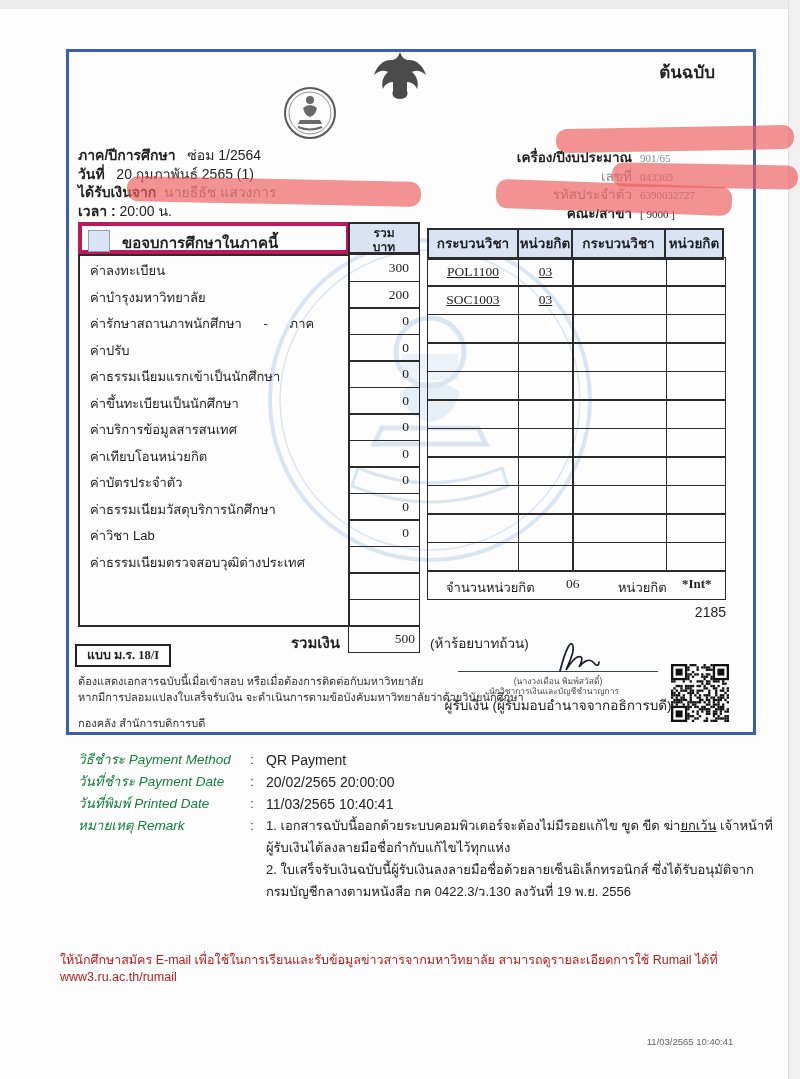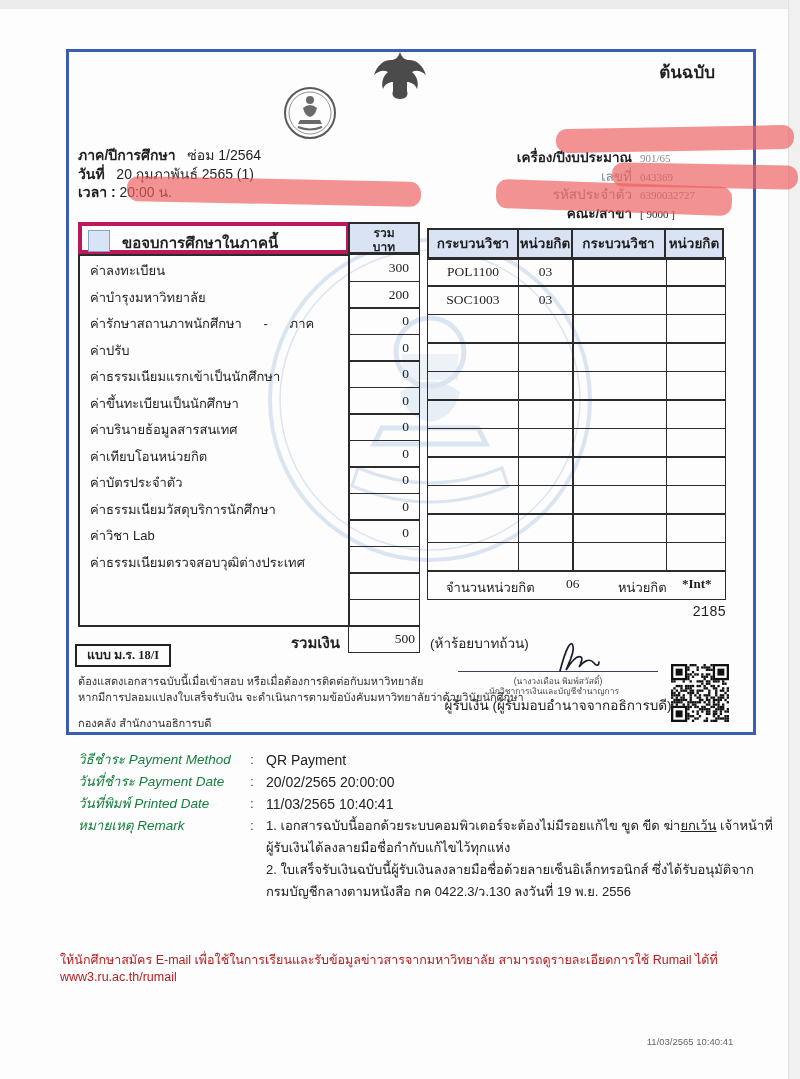--- a/index.html
+++ b/index.html
@@ -47,30 +47,30 @@
   .fee-amount-box:first-child { margin-top:0; }
   .total-label { left:240px; top:631px; width:100px; text-align:right; font-size:15px; font-weight:bold; z-index:2; }
   .total-box { left:348px; top:625px; width:72px; height:28px; border:1.5px solid #2b2b2b; text-align:right; padding-right:4px; line-height:25px; font-size:13.5px; font-family:"Liberation Serif","DejaVu Serif",serif; z-index:2; }
   .total-text { left:430px; top:632px; font-size:13.5px; z-index:2; }
 
   
   .course-hdr { left:427px; top:228px; display:flex; z-index:2; }
   .course-hdr-cell { height:32px; border:2px solid #2b2b2b; margin-left:-2px; background:#d9e3f4; text-align:center; font-size:13.5px; font-weight:bold; line-height:28px; }
   .course-hdr-cell:first-child { margin-left:0; }
   .course-rows { left:427px; top:258px; z-index:2; }
-  .course-row { display:flex; margin-top:-1.5px; }
+  .course-row { display:flex; margin-top:-1.5px;text-decoration:underline; }
   .course-cell { height:30px; border:1.5px solid #2b2b2b; margin-left:-1.5px; text-align:center; line-height:27px; font-size:13.5px; font-family:"Liberation Serif","DejaVu Serif",serif; }
   .course-cell:first-child { margin-left:0; }
   .w1 { width:92px; } .w2 { width:56px; } .w3 { width:95px; } .w4 { width:60px; }
   .course-footer { left:427px; top:570px; width:299px; height:30px; border:1.5px solid #2b2b2b; z-index:2; font-size:13px; }
   .cf-t1 { position:absolute; left:18px; top:6px; }
   .cf-t2 { position:absolute; left:138px; top:5px; font-family:"Liberation Serif","DejaVu Serif",serif; font-size:13.5px; }
   .cf-t3 { position:absolute; left:190px; top:6px; }
   .cf-t4 { position:absolute; left:254px; top:5px; font-family:"Liberation Serif","DejaVu Serif",serif; font-weight:bold; font-size:13px; }
-  .ref-number { left:620px; top:604px; width:106px; text-align:right; font-size:14px; font-family:Liberation Mono, monospace; z-index:2; }
+  .ref-number { left:620px; top:604px; width:106px; text-align:right; font-size:14px; font-family:Liberation Sans, sans-serif; z-index:2; }
 
   .form-code-box { left:75px; top:644px; width:96px; height:23px; border:2px solid #222; text-align:center; font-size:12.5px; font-weight:bold; font-family:"Liberation Serif","DejaVu Serif",serif; line-height:19px; z-index:2; }
   .note1 { left:78px; top:672px; font-size:11px; color:#333; z-index:2; }
   .note2 { left:78px; top:688px; font-size:11px; color:#333; z-index:2; }
   .note-office { left:78px; top:714px; font-size:11px; color:#333; z-index:2; }
 
   .sig-squiggle { left:556px; top:638px; z-index:3; }
   .sig-line { left:458px; top:671px; width:200px; border-top:1.5px solid #39425e; z-index:2; }
   .sig-name { left:448px; top:674px; width:220px; text-align:center; font-size:8.5px; color:#444; z-index:2; }
   .sig-position { left:444px; top:684px; width:220px; text-align:center; font-size:8.5px; color:#444; z-index:2; }
@@ -124,20 +124,21 @@
     <circle cx="27" cy="14" r="4" fill="#6a6a6a"></circle>
     <path d="M20 22 q7 -6 14 0 q-2 8 -7 9 q-5 -1 -7 -9 Z" fill="#6a6a6a"></path>
     <path d="M17 34 h20 l2 4 h-24 Z" fill="#6a6a6a"></path>
     <path d="M15 41 q12 5 24 0" fill="none" stroke="#6a6a6a" stroke-width="2"></path>
   </svg>
 
 
   <div class="abs meta-left">
     <div><span class="b">ภาค/ปีการศึกษา</span>&nbsp;&nbsp;&nbsp;<span>ซ่อม 1/2564</span></div>
     <div><span class="b">วันที่</span>&nbsp;&nbsp;&nbsp;<span>20 กุมภาพันธ์ 2565 (1)</span></div>
+    <div><span class="b">ได้รับเงินจาก</span>&nbsp;&nbsp;<span class="gray">นายธีธัช แสวงการ</span></div>
     <div><span class="b">เวลา :</span>&nbsp;<span>20:00 น.</span></div>
   </div>
 
   <div class="abs meta-right-labels">
     <div class="b">เครื่อง/ปีงบประมาณ</div>
     <div class="gray">เลขที่</div>
     <div class="gray">รหัสประจำตัว</div>
     <div class="b">คณะ/สาขา</div>
   </div>
   <div class="abs meta-right-values">
@@ -160,21 +161,21 @@
     <div>รวม</div>
     <div>บาท</div>
   </div>
   <div class="abs fees-label-box" id="fee-labels">
       <div class="fee-label-line">ค่าลงทะเบียน</div>
       <div class="fee-label-line">ค่าบำรุงมหาวิทยาลัย</div>
       <div class="fee-label-line">ค่ารักษาสถานภาพนักศึกษา&nbsp;&nbsp;&nbsp;&nbsp;&nbsp;&nbsp;-&nbsp;&nbsp;&nbsp;&nbsp;&nbsp;&nbsp;ภาค</div>
       <div class="fee-label-line">ค่าปรับ</div>
       <div class="fee-label-line">ค่าธรรมเนียมแรกเข้าเป็นนักศึกษา</div>
       <div class="fee-label-line">ค่าขึ้นทะเบียนเป็นนักศึกษา</div>
-      <div class="fee-label-line">ค่าบรินายธ้อมูลสารสนเทศ</div>
+      <div class="fee-label-line">ค่าบริการข้อมูลสารสนเทศ</div>
       <div class="fee-label-line">ค่าเทียบโอนหน่วยกิต</div>
       <div class="fee-label-line">ค่าบัตรประจำตัว</div>
       <div class="fee-label-line">ค่าธรรมเนียมวัสดุบริการนักศึกษา</div>
       <div class="fee-label-line">ค่าวิชา Lab</div>
       <div class="fee-label-line">ค่าธรรมเนียมตรวจสอบวุฒิต่างประเทศ</div>
       <div class="fee-label-line"></div>
       <div class="fee-label-line"></div>
     </div>
   <div class="abs fees-amounts" id="fee-amounts">
       <div class="fee-amount-box">300</div>
@@ -275,21 +276,21 @@
     <span class="cf-t1">จำนวนหน่วยกิต</span>
     <span class="cf-t2">06</span>
     <span class="cf-t3">หน่วยกิต</span>
     <span class="cf-t4">*Int*</span>
   </div>
   <div class="abs ref-number">2185</div>
 
   <div class="abs form-code-box">แบบ ม.ร. 18/I</div>
   <div class="abs note1">ต้องแสดงเอกสารฉบับนี้เมื่อเข้าสอบ หรือเมื่อต้องการติดต่อกับมหาวิทยาลัย</div>
   <div class="abs note2">หากมีการปลอมแปลงใบเสร็จรับเงิน  จะดำเนินการตามข้อบังคับมหาวิทยาลัยว่าด้วยวินัยนักศึกษา</div>
-  <div class="abs note-office">กองคลัง สำนักงานอธิการบดี</div>
+  <div class="abs note-office">กองคลัง สำนัการบดิการบดี</div>
 
   <svg class="abs sig-squiggle" width="44" height="36" viewBox="0 0 44 36">
     <path d="M4 33 C10 10 15 1 17 8 C19 14 12 27 10 32 C15 24 21 17 25 19 C27 20 25 26 23 29 C27 24 33 19 38 25 C41 29 43 27 43 24" fill="none" stroke="#1c1c30" stroke-width="1.7" stroke-linecap="round"></path>
   </svg>
   <div class="abs sig-line"></div>
   <div class="abs sig-name">(นางวงเดือน พิมพ์สวัสดิ์)</div>
   <div class="abs sig-position">นักวิชาการเงินและบัญชีชำนาญการ</div>
   <div class="abs sig-role">ผู้รับเงิน (ผู้รับมอบอำนาจจากอธิการบดี)</div>
 
   <div class="abs qr" id="qr"><svg width="58" height="58" xmlns="http://www.w3.org/2000/svg">

